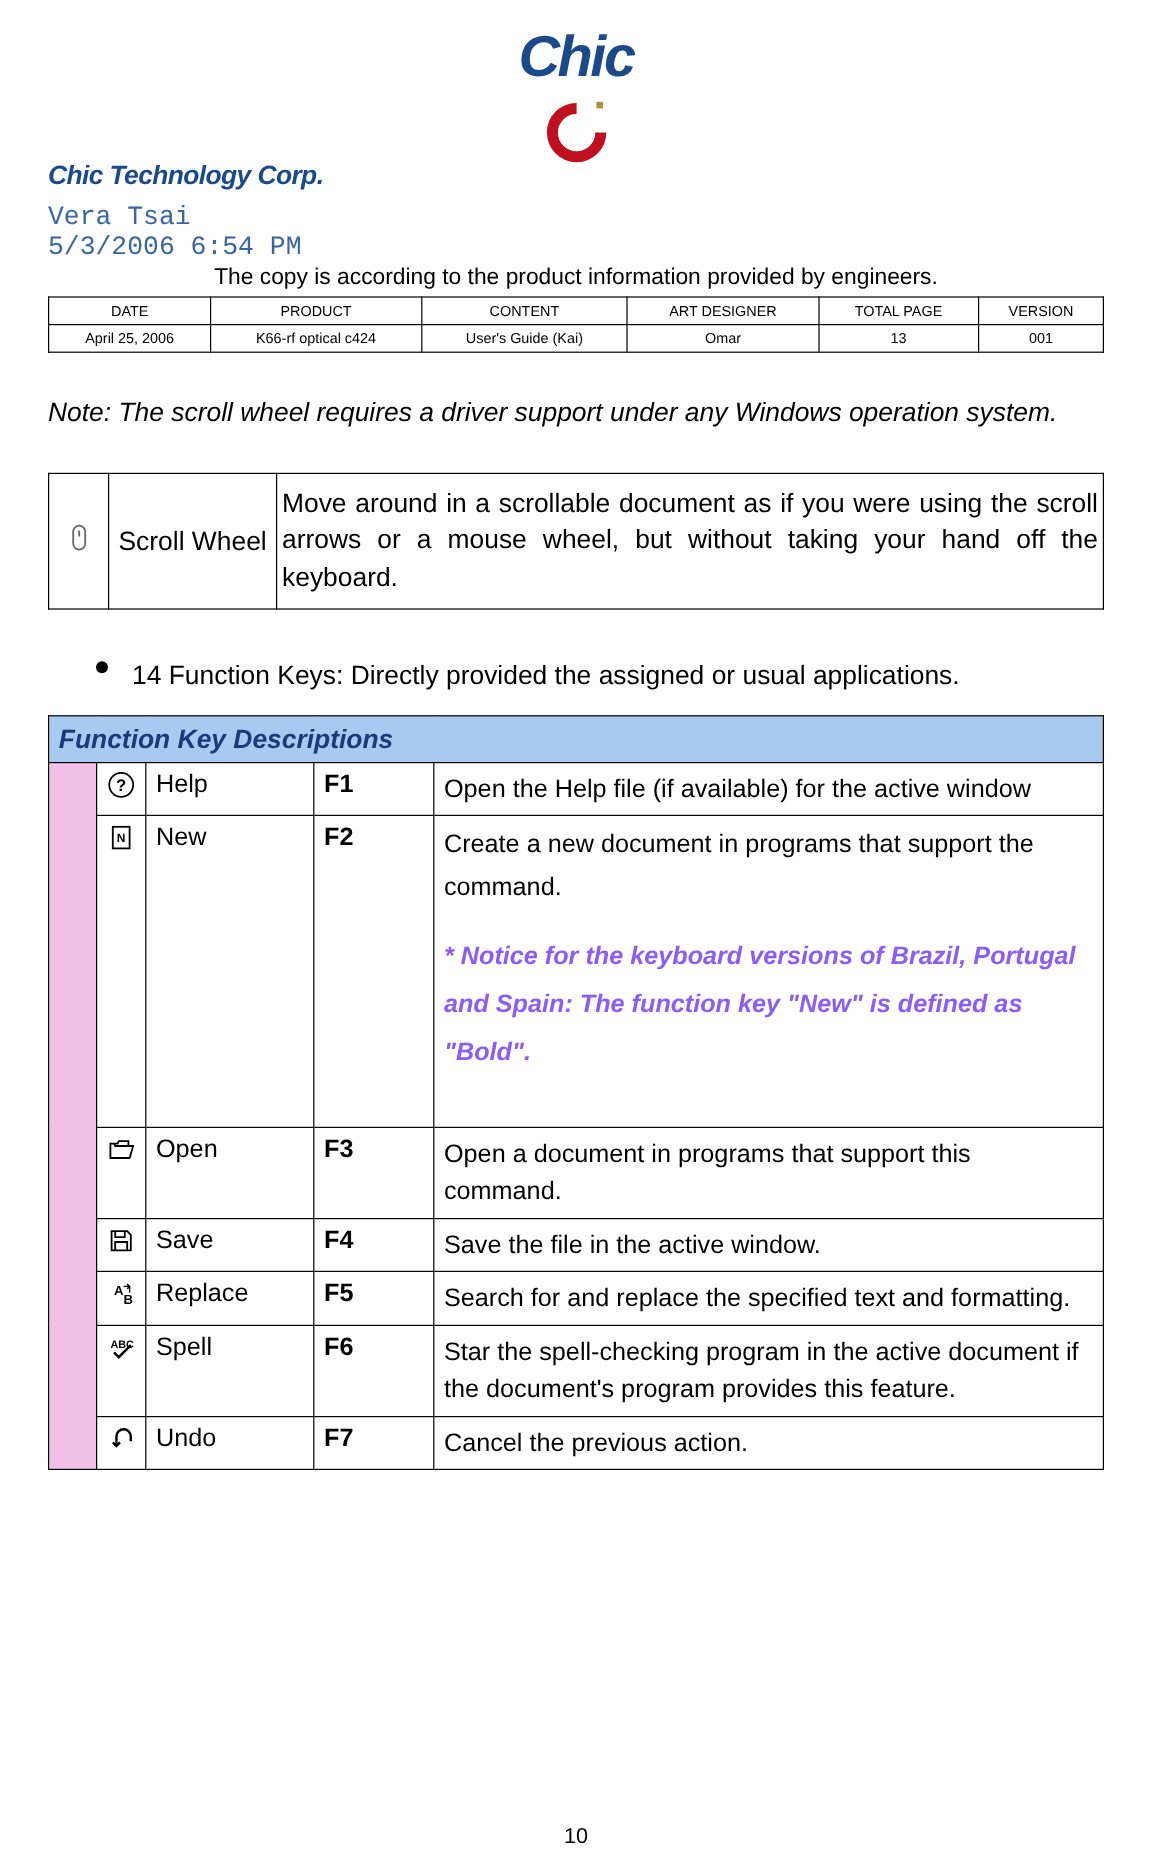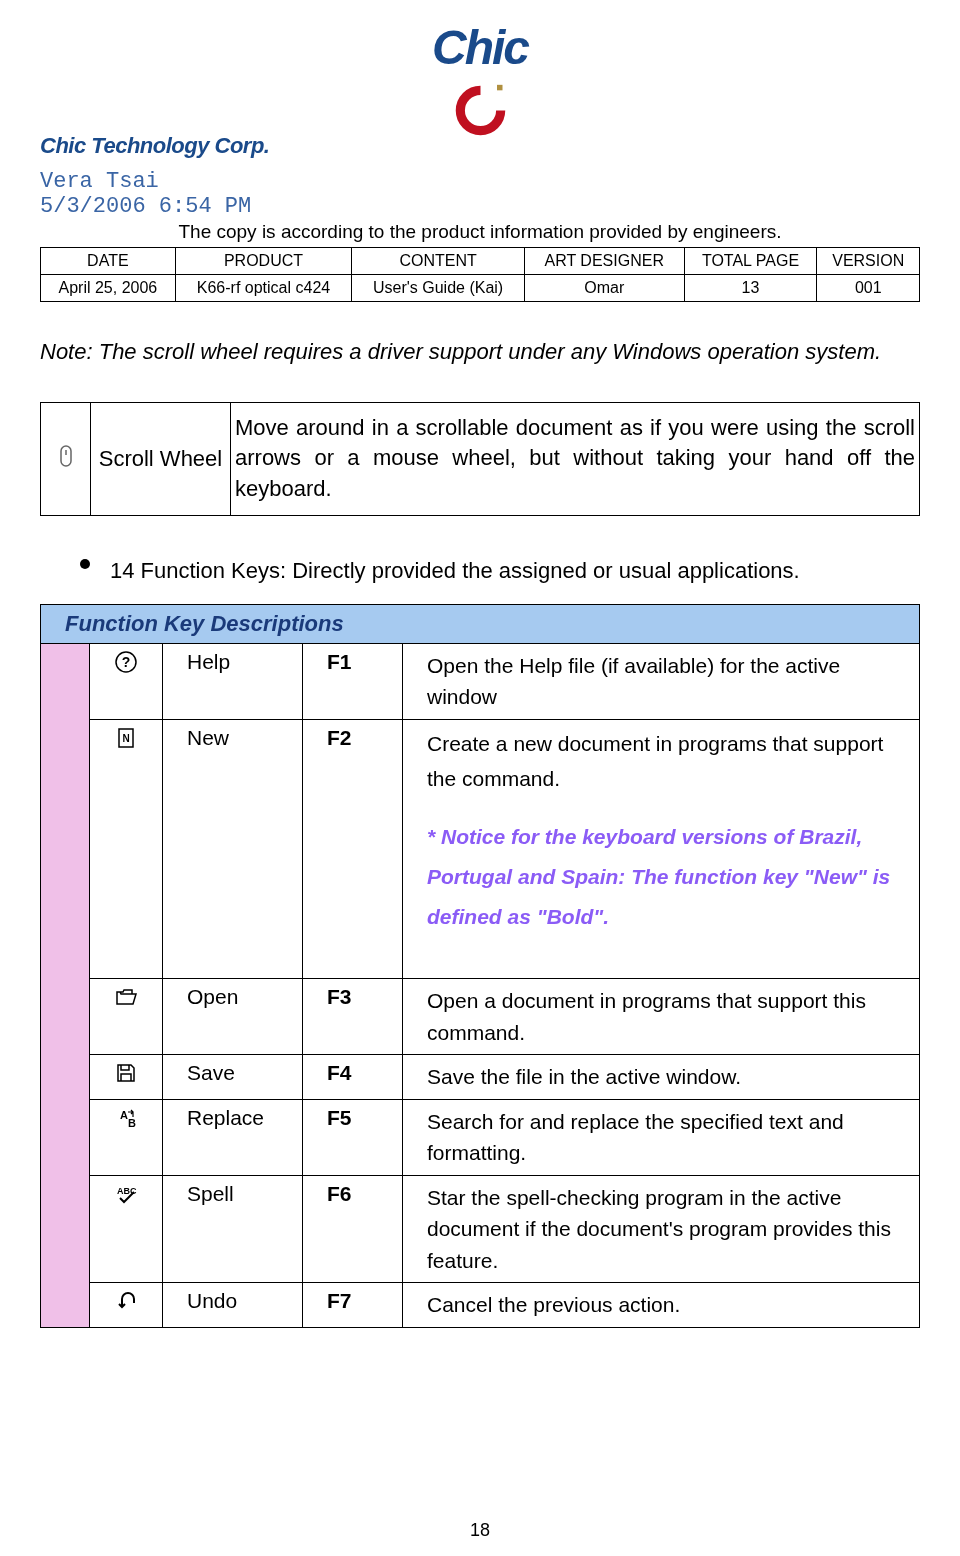--- a/index.html
+++ b/index.html
@@ -51,21 +51,21 @@
       font-size: 19px;
       margin-top: 2px;
       margin-bottom: 4px;
       text-align: center;
     }
     table {
       border-collapse: collapse;
     }
     .info-table {
       width: 100%;
-      font-size: 16px;
+      font-size: 12px;
     }
     .info-table th, .info-table td {
       border: 1px solid #000;
       text-align: center;
       padding: 4px 6px;
       vertical-align: middle;
     }
     .info-table th { font-weight: normal; }
     .note-text {
       font-style: italic;
@@ -100,21 +100,21 @@
       height: 10px;
       background: #000;
       border-radius: 50%;
     }
     .func-table {
       width: 100%;
       font-size: 21px;
     }
     .func-table td, .func-table th {
       border: 1px solid #000;
-      padding: 6px 24px;
+      padding: 6px 8px;
       vertical-align: top;
       text-align: left;
     }
     .func-header {
       background: #a6caf0;
       text-align: center;
       font-weight: bold;
       font-style: italic;
       color: #1a3a7a;
       font-size: 22px;
@@ -280,13 +280,13 @@
     <td class="icon-col"><svg class="icon-svg" viewBox="0 0 24 24">
             <path d="M8 18 L8 10 A 6 6 0 0 1 20 10 L20 14 M5 15 L8 18 L11 15" fill="none" stroke="#000" stroke-width="2"></path>
           </svg></td>
     <td class="name-col">Undo</td>
     <td class="key-col">F7</td>
     <td class="desc-col">Cancel the previous action.</td>
   </tr>
 </tbody>
   </table>
 
-<div class="page-num">18</div>
+<div class="page-num">10</div>
 
 </body></html>

